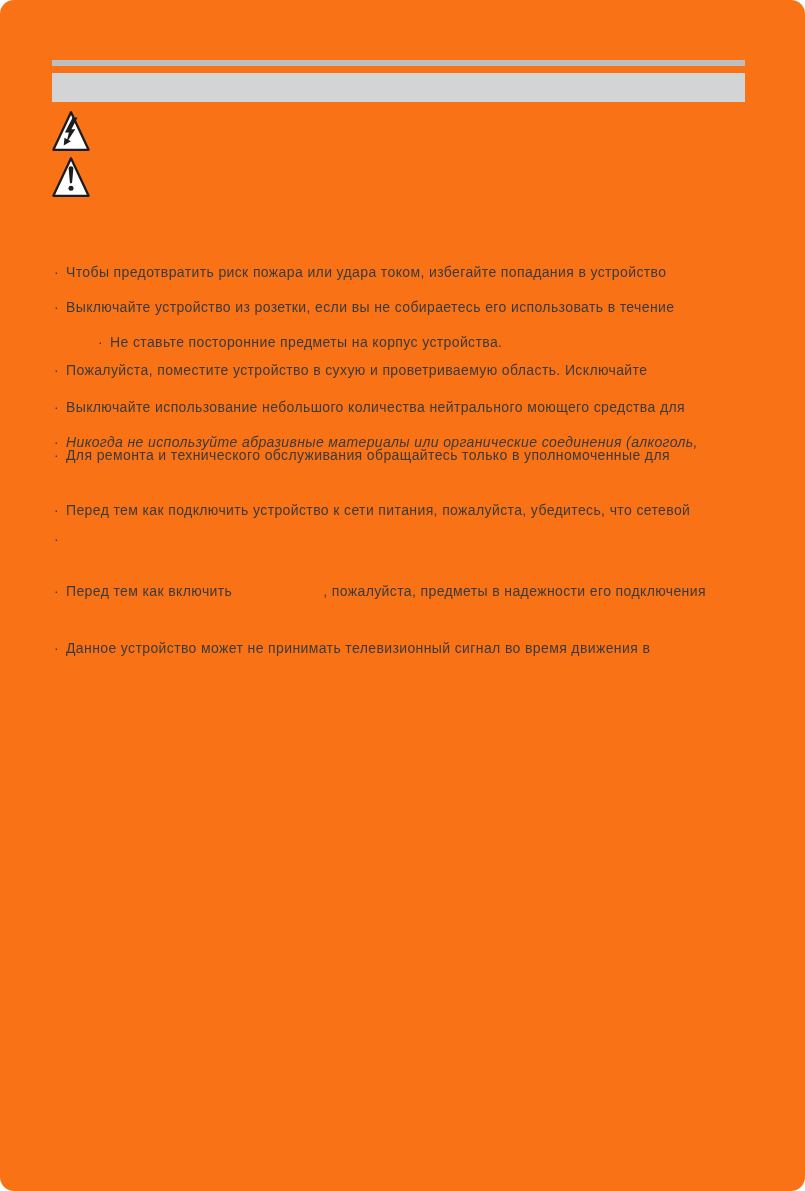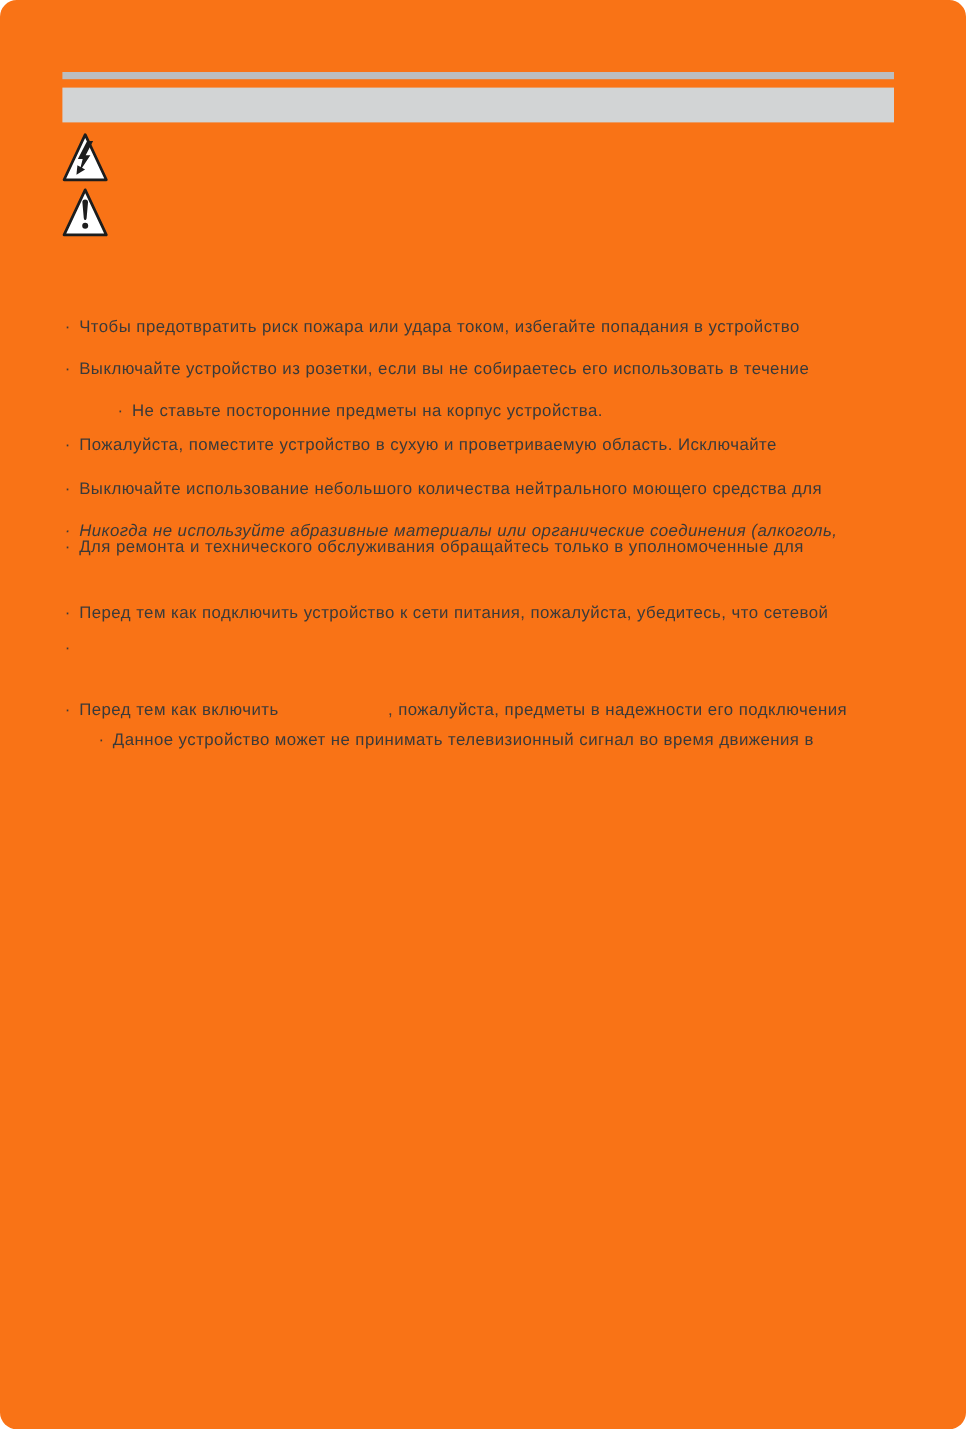--- a/index.html
+++ b/index.html
@@ -85,16 +85,16 @@
       <div class="bullet-line" style="top: 264px; color: rgb(58, 58, 58);"><span class="bullet-dot">·</span><span>Чтобы предотвратить риск пожара или удара током, избегайте попадания в устройство</span></div>
       <div class="bullet-line" style="top: 299px; color: rgb(58, 58, 58);"><span class="bullet-dot">·</span><span>Выключайте устройство из розетки, если вы не собираетесь его использовать в течение</span></div>
       <div class="bullet-line" style="top: 334px; color: rgb(58, 58, 58); margin-left: 44px;"><span class="bullet-dot">·</span><span>Не ставьте посторонние предметы на корпус устройства.</span></div>
       <div class="bullet-line" style="top: 362px; color: rgb(58, 58, 58);"><span class="bullet-dot">·</span><span>Пожалуйста, поместите устройство в сухую и проветриваемую область. Исключайте</span></div>
       <div class="bullet-line" style="top: 399px; color: rgb(58, 58, 58);"><span class="bullet-dot">·</span><span>Выключайте использование небольшого количества нейтрального моющего средства для</span></div>
       <div class="bullet-line" style="top: 434px; color: rgb(58, 58, 58); font-style: italic;"><span class="bullet-dot">·</span><span>Никогда не используйте абразивные материалы или органические соединения (алкоголь,</span></div>
       <div class="bullet-line" style="top: 447px; color: rgb(58, 58, 58);"><span class="bullet-dot">·</span><span>Для ремонта и технического обслуживания обращайтесь только в уполномоченные для</span></div>
       <div class="bullet-line" style="top: 502px; color: rgb(58, 58, 58);"><span class="bullet-dot">·</span><span>Перед тем как подключить устройство к сети питания, пожалуйста, убедитесь, что сетевой</span></div>
       <div class="bullet-line" style="top: 531px; color: rgb(58, 58, 58);"><span class="bullet-dot">·</span></div>
       <div class="bullet-line" style="top: 583px; color: rgb(58, 58, 58);"><span class="bullet-dot">·</span><span>Перед тем как включить</span><span class="seg-spacer" style="width: 91px;"></span><span>, пожалуйста, предметы в надежности его подключения</span></div>
-      <div class="bullet-line" style="top: 608px; color: rgb(58, 58, 58); margin-left: 28px;"><span class="bullet-dot">·</span><span>Данное устройство может не принимать телевизионный сигнал во время движения в</span></div>
+      <div class="bullet-line" style="top: 640px; color: rgb(58, 58, 58);"><span class="bullet-dot">·</span><span>Данное устройство может не принимать телевизионный сигнал во время движения в</span></div>
     </div>
 
 </div>
 
 </body></html>

